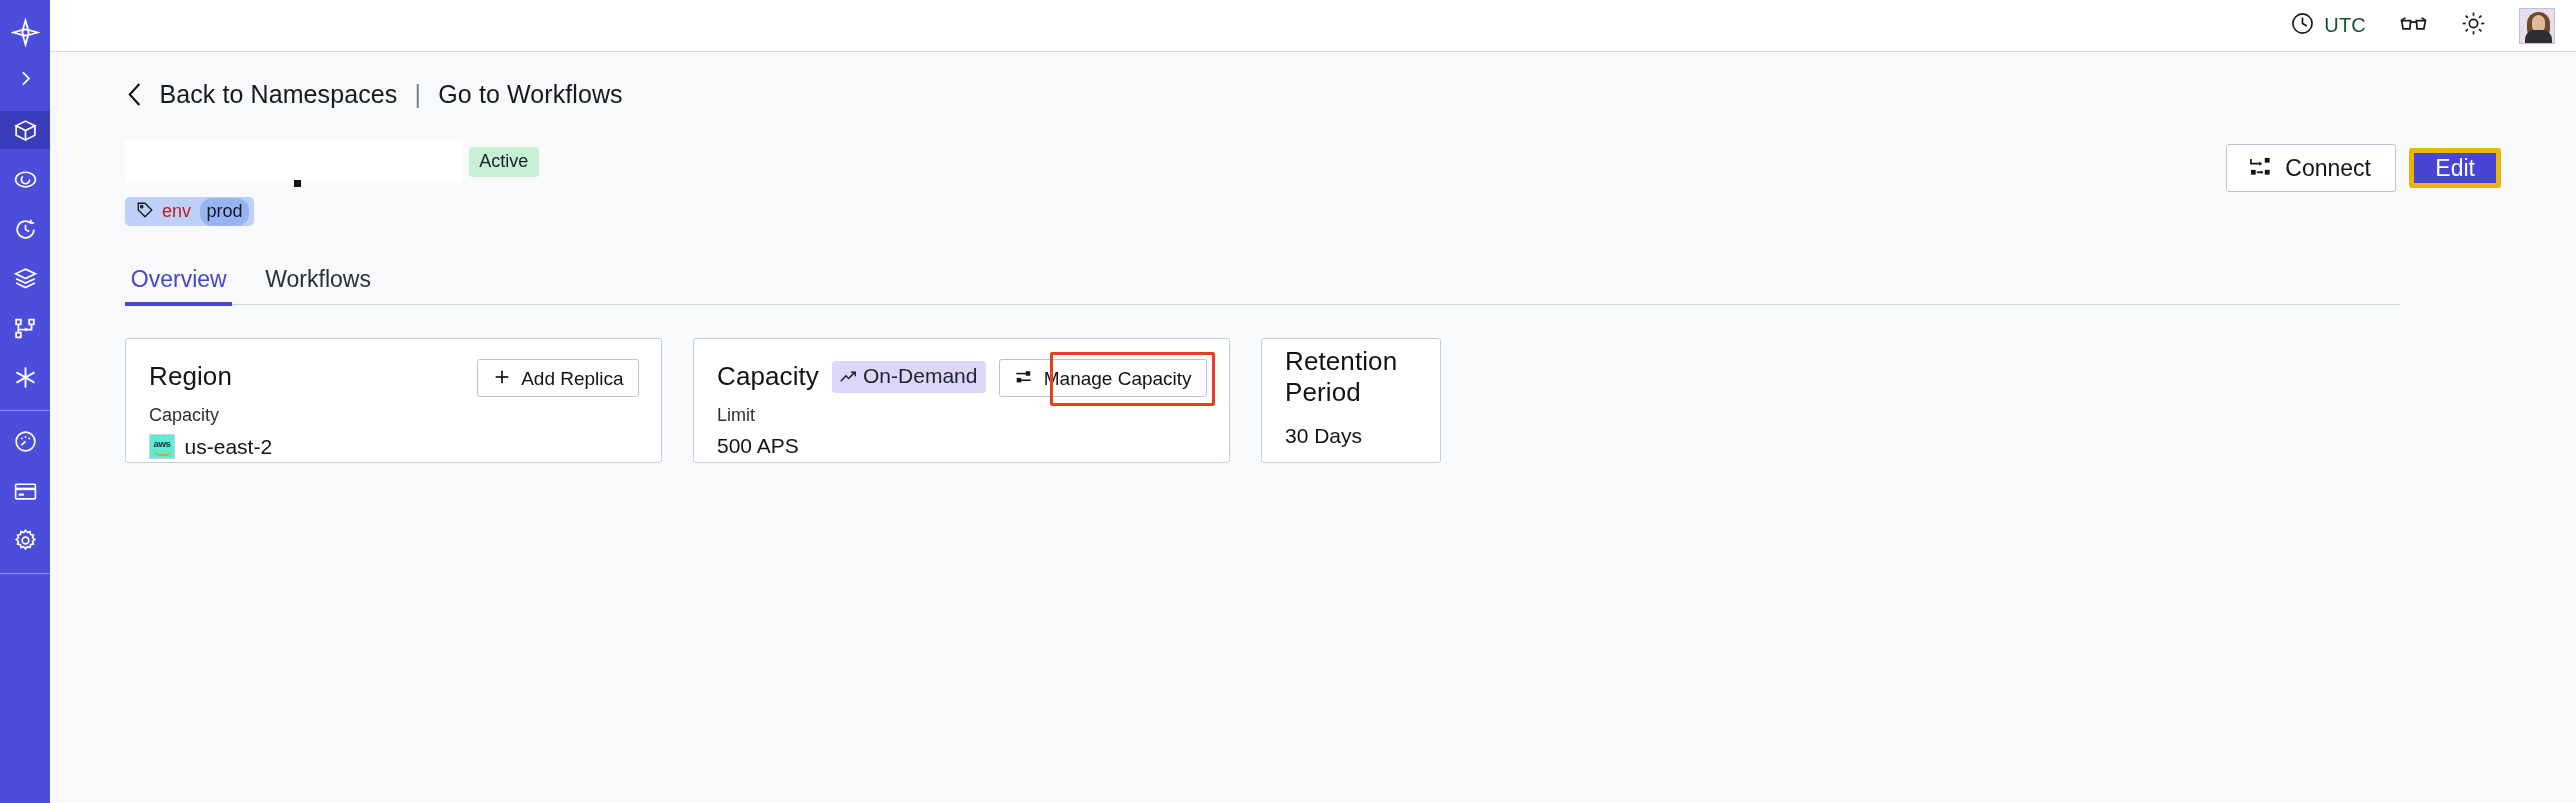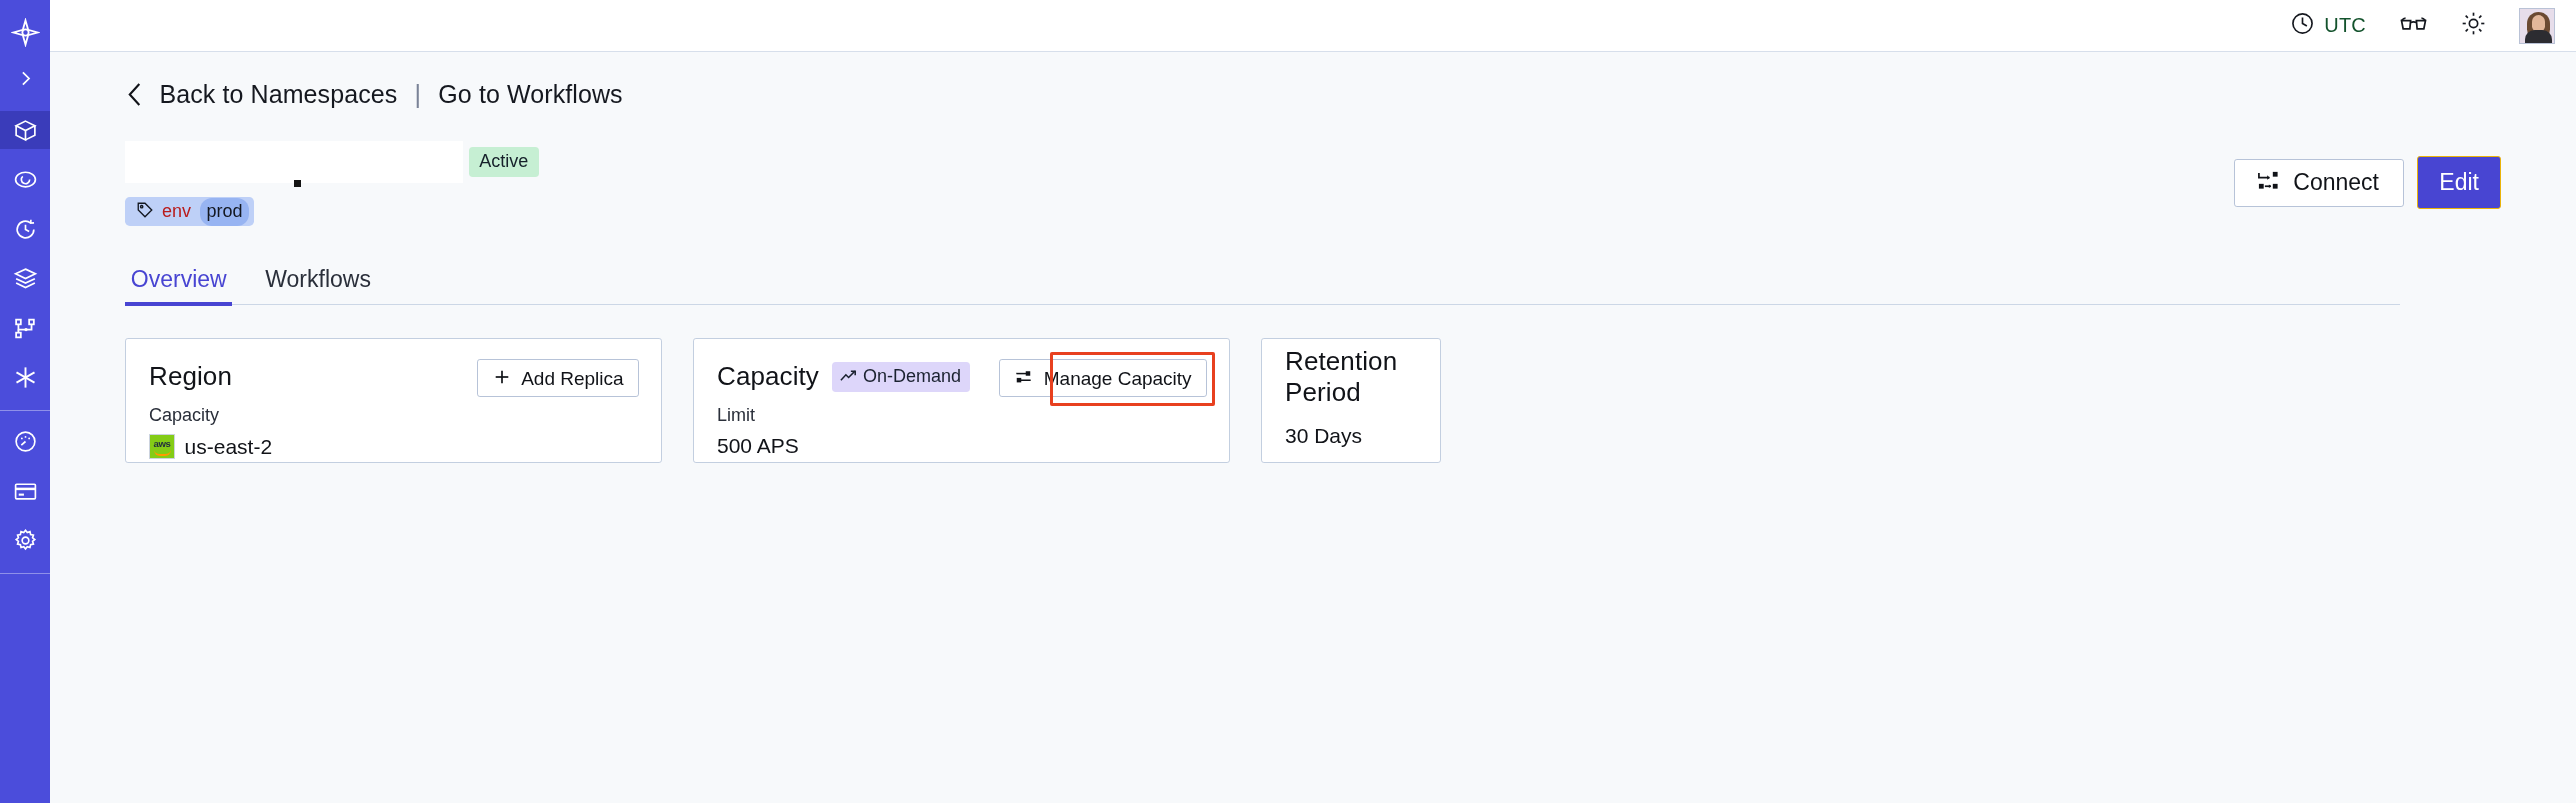--- a/index.html
+++ b/index.html
@@ -95,34 +95,34 @@
     content: ""; position: absolute; left: 169px; bottom: -3.8px;
     width: 6.7px; height: 6.7px; background: #141414;
   }
   .badge-active {
     margin-left: 5.8px;
     background: #c6efd3; color: #16202a;
     font-size: 18px; padding: 3.8px 10.5px 4.8px 10.5px; border-radius: 3.8px;
     line-height: 1.15;
   }
   .header-actions {
-    position: absolute; right: 0; top: 16px;
+    position: absolute; right: 0; top: 4px;
     display: flex; align-items: center; gap: 13.4px;
   }
   .btn {
     display: inline-flex; align-items: center; gap: 12.5px;
     font-size: 23px; border-radius: 2.9px; line-height: 1;
   }
   .btn-connect {
     background: #ffffff; border: 1px solid #b7c3d8; color: #111318;
     padding: 11.5px 24px 11.5px 21px; height: 48px;
   }
   .btn-edit {
-    background: #4845d2; border: 1px solid #eab308; color: #ffffff;
-    padding: 11.5px 21px; height: 53px; justify-content: flex-end;
+    background: #4845d2; border: 5px solid #eab308; color: #ffffff;
+    padding: 11.5px 21px; height: 40px; justify-content: flex-end;
   }
 
   .tag-row { margin-top: 13.4px; height: 33px; display: flex; }
   .tag-pill {
     display: inline-flex; align-items: center; gap: 8.6px;
     background: #bed0f7; border-radius: 4.8px;
     padding: 4.8px 4.8px 4.8px 10.5px; height: 29px;
   }
   .tag-key { font-size: 18px; color: #b91c1c; }
   .tag-val {
@@ -154,30 +154,30 @@
     position: relative;
   }
   .card-region   { width: 537px; }
   .card-capacity { width: 537px; }
   .card-retention{ width: 180px; }
   .card-head { display: flex; align-items: center; gap: 13.4px; height: 33px; }
   .card-title { font-size: 26px; color: #111318; letter-spacing: 0.1px; }
   .badge-ondemand {
     display: inline-flex; align-items: center; gap: 6.7px;
     background: #ddd6fa; color: #1b2230;
-    font-size: 18px; padding: 3.8px 8.6px 4.8px 7.7px; border-radius: 3.8px;
+    font-size: 21px; padding: 3.8px 8.6px 4.8px 7.7px; border-radius: 3.8px;
   }
   .card-sub { font-size: 18px; color: #2a2f3a; margin-top: 11.5px; }
   .card-val {
     font-size: 21px; color: #111318; margin-top: 8.6px;
     display: flex; align-items: center; gap: 9.6px;
   }
   .aws-logo {
     width: 26px; height: 25px; border: 1px solid #ccd3df;
-    background: #84cc16; position: relative; flex: 0 0 26px;
+    background: #5eead4; position: relative; flex: 0 0 26px;
     display: flex; align-items: flex-start; justify-content: center;
   }
   .aws-text {
     font-size: 9.6px; font-weight: bold; color: #232f3e;
     letter-spacing: -0.3px; margin-top: 2.9px;
     font-family: "Liberation Sans", sans-serif;
   }
   .aws-swoosh {
     position: absolute; left: 3.8px; bottom: 2.9px; width: 17.3px; height: 5.8px;
     border-bottom: 2.4px solid #ff9900; border-radius: 0 0 8.6px 8.6px;

